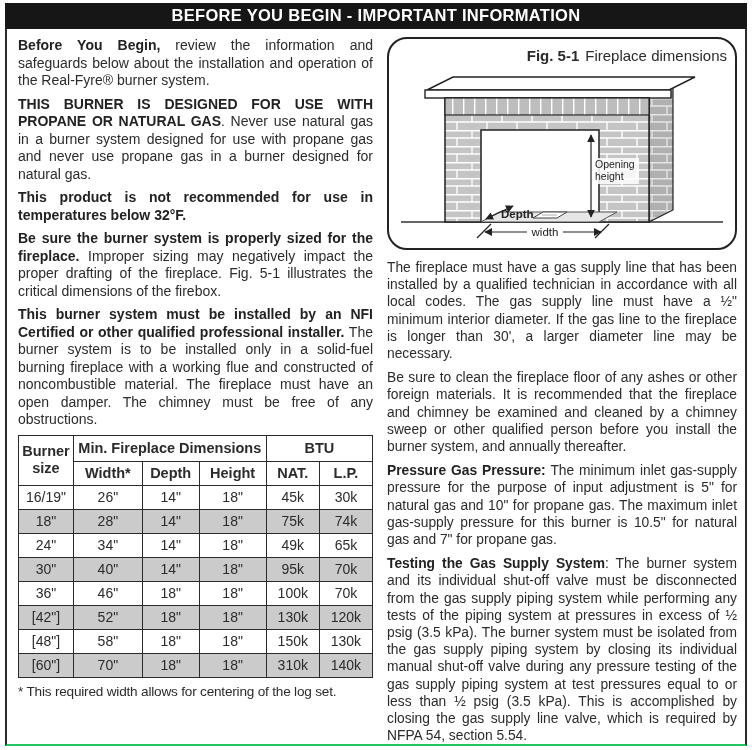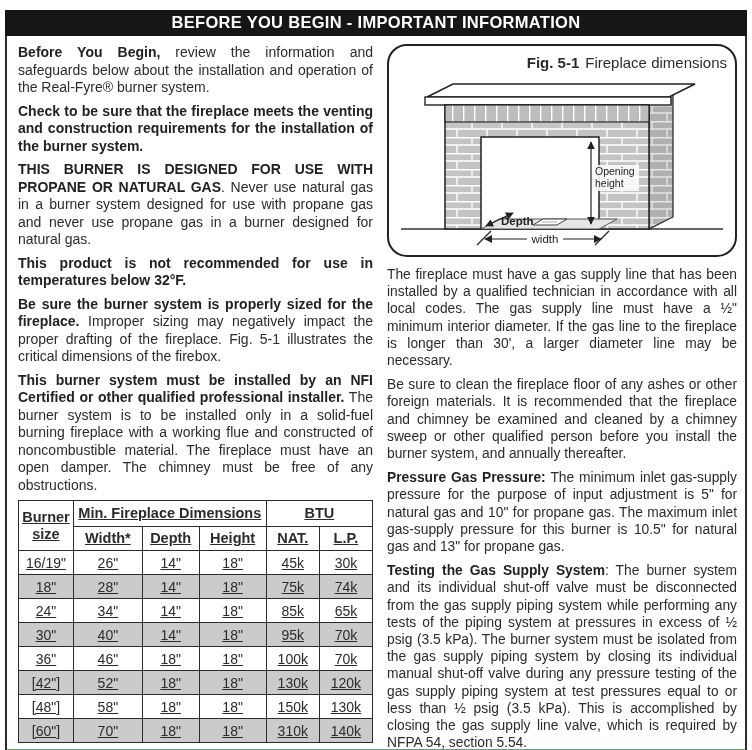--- a/index.html
+++ b/index.html
@@ -3,37 +3,37 @@
 <meta charset="utf-8">
 <style>
   * { box-sizing: border-box; margin: 0; padding: 0; }
   html, body {
     width: 752px; height: 750px;
     background: #ffffff;
     font-family: "Liberation Sans", "DejaVu Sans", sans-serif;
     color: #2b2b2b;
     overflow: hidden;
   }
-  .page { width: 752px; height: 750px; padding-top: 10px; border-radius: 10px; }
+  .page { width: 752px; height: 750px; padding-top: 3px; border-radius: 10px; }
   .title-bar {
     margin: 0 5px;
     background: #161616;
     color: #ffffff;
     text-align: center;
     font-weight: bold;
     font-size: 16.5px;
     letter-spacing: 0.3px;
     padding: 3px 0 4px 0;
   }
   .content {
     margin: 0 5px;
     height: 717px;
     border-left: 2px solid #2b2b2b;
     border-right: 2px solid #2b2b2b;
-    border-bottom: 4px solid #22c55e;
+    border-bottom: 2px solid #22c55e;
     padding: 8px 8px 0 11px;
     display: flex;
     gap: 14px;
     overflow: hidden;
   }
   .col-left { width: 355px; flex: 0 0 355px; }
   .col-right { flex: 1 1 auto; }
 
   p.body-par {
     font-size: 14px;
@@ -43,21 +43,20 @@
   }
   .col-right p.body-par { font-size: 13.8px; line-height: 17.2px; margin-bottom: 7px; }
   p.body-par b { color: #222222; }
 
   
   table.spec {
     border-collapse: collapse;
     width: 100%;
     margin-top: 2px;
     table-layout: fixed;
-    text-decoration: underline;
   }
   table.spec th, table.spec td {
     border: 1.6px solid #2b2b2b;
     text-align: center;
     font-size: 14px;
     padding: 0;
   }
   table.spec th { font-weight: bold; font-size: 14.5px; line-height: 1.15; }
   tr.h1 th { height: 26px; }
   tr.h2 th { height: 14px; }
@@ -89,21 +88,20 @@
 </head>
 <body>
 
 <div class="page">
   <div class="title-bar">BEFORE YOU BEGIN - IMPORTANT INFORMATION</div>
 
   <div class="content">
 
     <div class="col-left">
       <p class="body-par"><b>Before You Begin,</b><span> review the information and safeguards below about the installation and operation of the Real-Fyre® burner system.</span></p>
-      <p class="body-par"><b>Check to be sure that the fireplace meets the venting and construction requirements for the installation of the burner system.</b><span></span></p>
       <p class="body-par"><b>THIS BURNER IS DESIGNED FOR USE WITH PROPANE OR NATURAL GAS</b><span>. Never use natural gas in a burner system designed for use with propane gas and never use propane gas in a burner designed for natural gas.</span></p>
       <p class="body-par"><b>This product is not recommended for use in temperatures below 32°F.</b><span></span></p>
       <p class="body-par"><b>Be sure the burner system is properly sized for the fireplace.</b><span> Improper sizing may negatively impact the proper drafting of the fireplace. Fig. 5-1 illustrates the critical dimensions of the firebox.</span></p>
       <p class="body-par"><b>This burner system must be installed by an NFI Certified or other qualified professional installer.</b><span> The burner system is to be installed only in a solid-fuel burning fireplace with a working flue and constructed of noncombustible material. The fireplace must have an open damper. The chimney must be free of any obstructions.</span></p>
 
       <table class="spec">
         <colgroup>
           <col class="c0">
             <col class="c1">
             <col class="c2">
@@ -140,21 +138,21 @@
               <td>14"</td>
               <td>18"</td>
               <td>75k</td>
               <td>74k</td>
         </tr>
         <tr class="datarow">
           <td>24"</td>
               <td>34"</td>
               <td>14"</td>
               <td>18"</td>
-              <td>85k</td>
+              <td>49k</td>
               <td>65k</td>
         </tr>
         <tr class="datarow shade">
           <td>30"</td>
               <td>40"</td>
               <td>14"</td>
               <td>18"</td>
               <td>95k</td>
               <td>70k</td>
         </tr>
@@ -249,18 +247,18 @@
           <path d="M80 172 L94 158" stroke="#222" stroke-width="1.2" fill="none"></path>
           <path d="M198 172 L212 158" stroke="#222" stroke-width="1.2" fill="none"></path>
           <line x1="88" y1="166" x2="130" y2="166" stroke="#222" stroke-width="1.2" marker-start="url(#arr)"></line>
           <line x1="166" y1="166" x2="204" y2="166" stroke="#222" stroke-width="1.2" marker-end="url(#arr)"></line>
           <text x="148" y="170" text-anchor="middle" font-size="11.5">width</text>
         </svg>
       </div>
 
       <p class="body-par"><b></b><span>The fireplace must have a gas supply line that has been installed by a qualified technician in accordance with all local codes. The gas supply line must have a ½" minimum interior diameter. If the gas line to the fireplace is longer than 30', a larger diameter line may be necessary.</span></p>
       <p class="body-par"><b></b><span>Be sure to clean the fireplace floor of any ashes or other foreign materials. It is recommended that the fireplace and chimney be examined and cleaned by a chimney sweep or other qualified person before you install the burner system, and annually thereafter.</span></p>
-      <p class="body-par"><b>Pressure Gas Pressure:</b><span> The minimum inlet gas-supply pressure for the purpose of input adjustment is 5" for natural gas and 10" for propane gas. The maximum inlet gas-supply pressure for this burner is 10.5" for natural gas and 13" for propane gas.</span></p>
+      <p class="body-par"><b>Pressure Gas Pressure:</b><span> The minimum inlet gas-supply pressure for the purpose of input adjustment is 5" for natural gas and 10" for propane gas. The maximum inlet gas-supply pressure for this burner is 10.5" for natural gas and 7" for propane gas.</span></p>
       <p class="body-par"><b>Testing the Gas Supply System</b><span>: The burner system and its individual shut-off valve must be disconnected from the gas supply piping system while performing any tests of the piping system at pressures in excess of ½ psig (3.5 kPa). The burner system must be isolated from the gas supply piping system by closing its individual manual shut-off valve during any pressure testing of the gas supply piping system at test pressures equal to or less than ½ psig (3.5 kPa). This is accomplished by closing the gas supply line valve, which is required by NFPA 54, section 5.54.</span></p>
     </div>
 
   </div>
 </div>
 
 </body></html>

